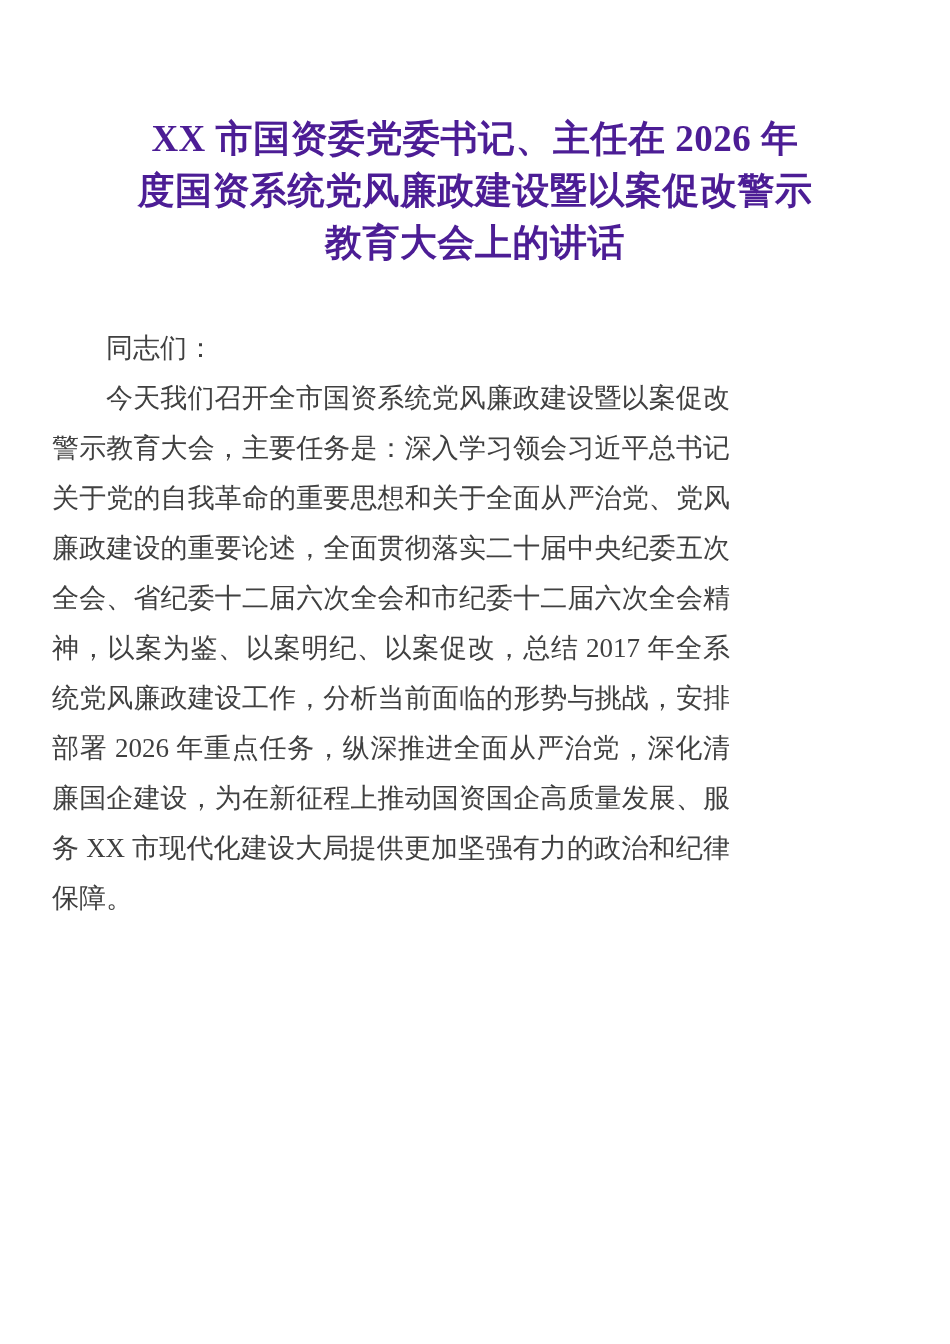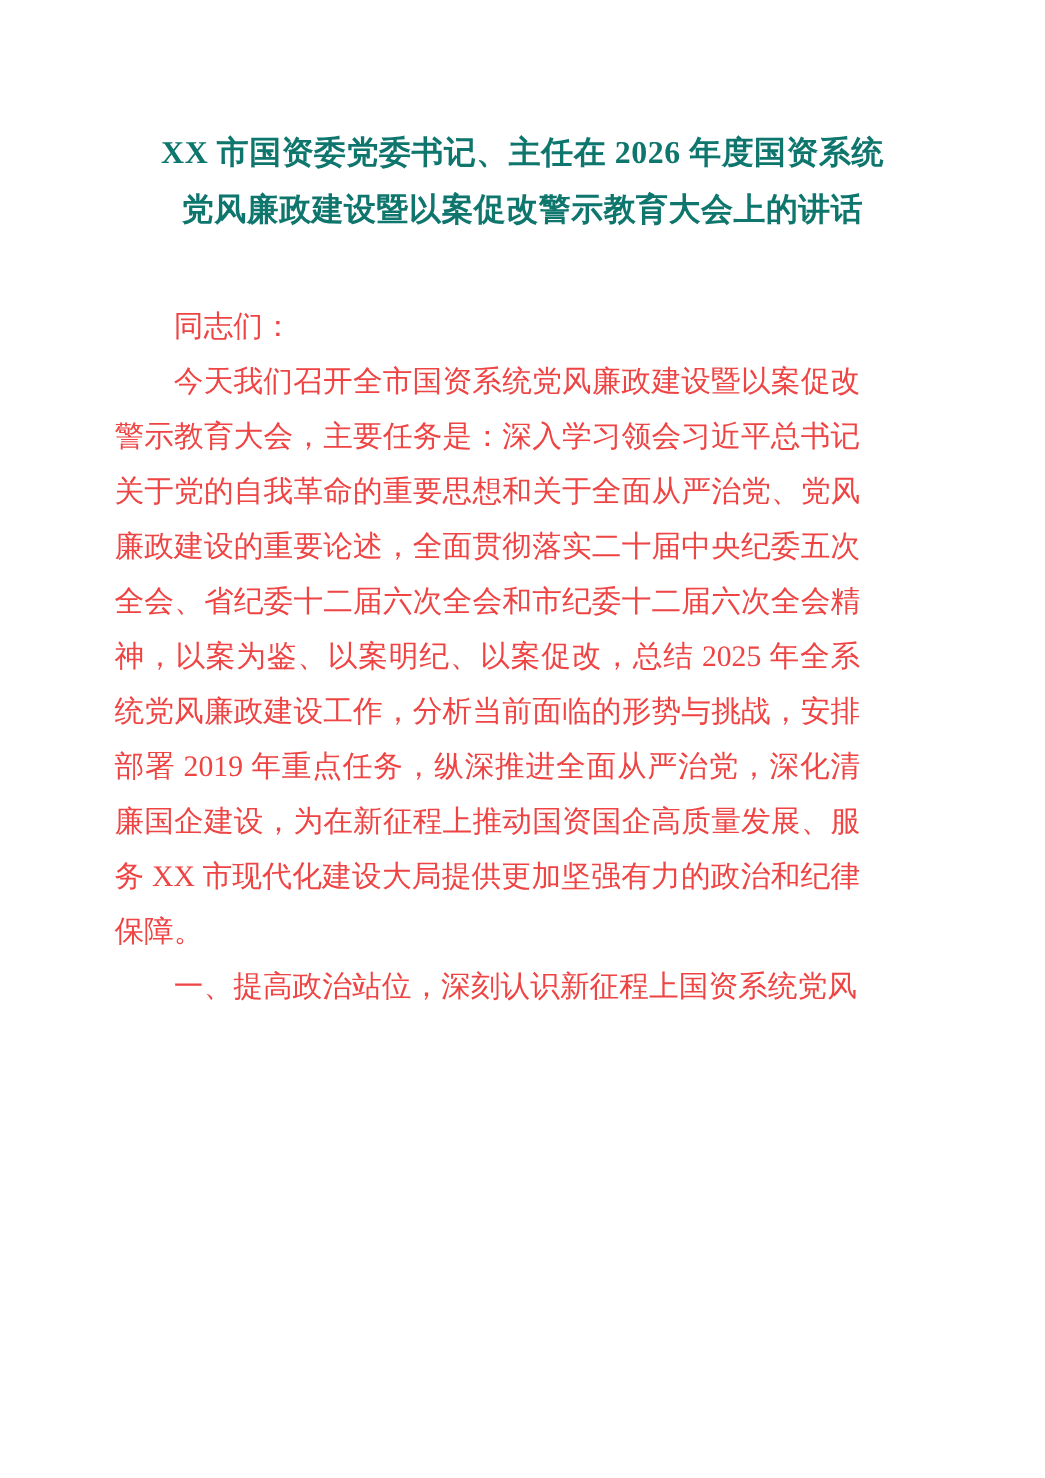--- a/index.html
+++ b/index.html
@@ -13,46 +13,45 @@
     height: 1344px;
     background: #ffffff;
     overflow: hidden;
     color: #000000;
     font-family: "Liberation Serif", "DejaVu Serif", serif;
   }
   .doc-title {
     margin: 113px auto 0 auto;
     width: 680px;
     text-align: center;
-    font-size: 29px;
+    font-size: 37px;
     font-weight: bold;
     line-height: 52px;
-    color: #0f766e;
+    color: #4c1d95;
     letter-spacing: 0.5px;
   }
   .doc-body {
     margin-top: 54px;
-    margin-left: 104px;
+    margin-left: 52px;
     width: 678px;
     font-size: 27px;
     line-height: 50px;
     text-align: justify;
     text-justify: inter-character;
-    color: #ef4444;
+    color: #404040;
   }
   .doc-body p {
     margin: 0;
     padding: 0;
     text-indent: 2em;
     word-break: break-all;
   }
 </style>
 </head>
 <body>
 
 <div class="page">
   <h1 class="doc-title">XX 市国资委党委书记、主任在 2026 年度国资系统党风廉政建设暨以案促改警示教育大会上的讲话</h1>
   <div class="doc-body">
       <p>同志们：</p>
-      <p>今天我们召开全市国资系统党风廉政建设暨以案促改警示教育大会，主要任务是：深入学习领会习近平总书记关于党的自我革命的重要思想和关于全面从严治党、党风廉政建设的重要论述，全面贯彻落实二十届中央纪委五次全会、省纪委十二届六次全会和市纪委十二届六次全会精神，以案为鉴、以案明纪、以案促改，总结 2025 年全系统党风廉政建设工作，分析当前面临的形势与挑战，安排部署 2019 年重点任务，纵深推进全面从严治党，深化清廉国企建设，为在新征程上推动国资国企高质量发展、服务 XX 市现代化建设大局提供更加坚强有力的政治和纪律保障。</p>
-      <p>一、提高政治站位，深刻认识新征程上国资系统党风</p>
+      <p>今天我们召开全市国资系统党风廉政建设暨以案促改警示教育大会，主要任务是：深入学习领会习近平总书记关于党的自我革命的重要思想和关于全面从严治党、党风廉政建设的重要论述，全面贯彻落实二十届中央纪委五次全会、省纪委十二届六次全会和市纪委十二届六次全会精神，以案为鉴、以案明纪、以案促改，总结 2017 年全系统党风廉政建设工作，分析当前面临的形势与挑战，安排部署 2026 年重点任务，纵深推进全面从严治党，深化清廉国企建设，为在新征程上推动国资国企高质量发展、服务 XX 市现代化建设大局提供更加坚强有力的政治和纪律保障。</p>
     </div>
 </div>
 
 </body></html>

